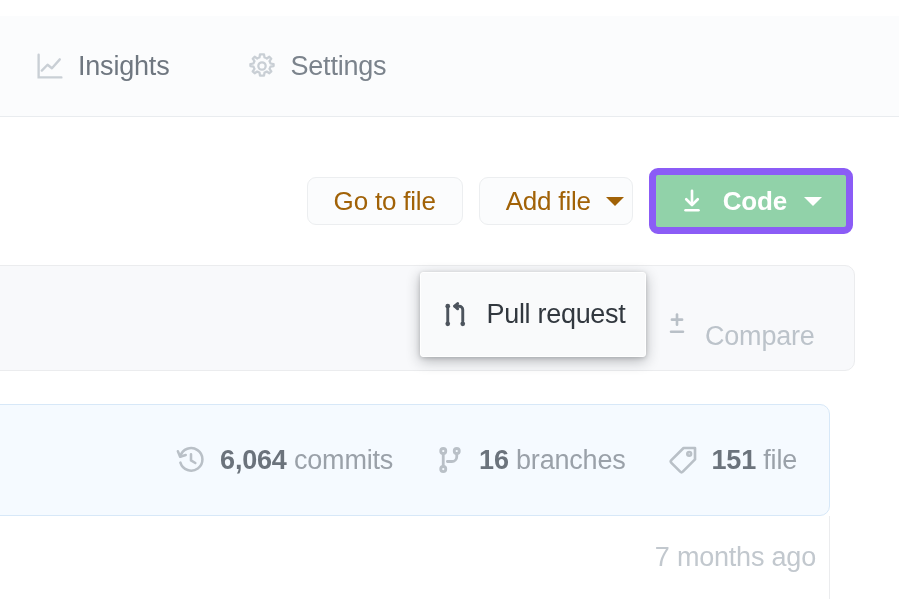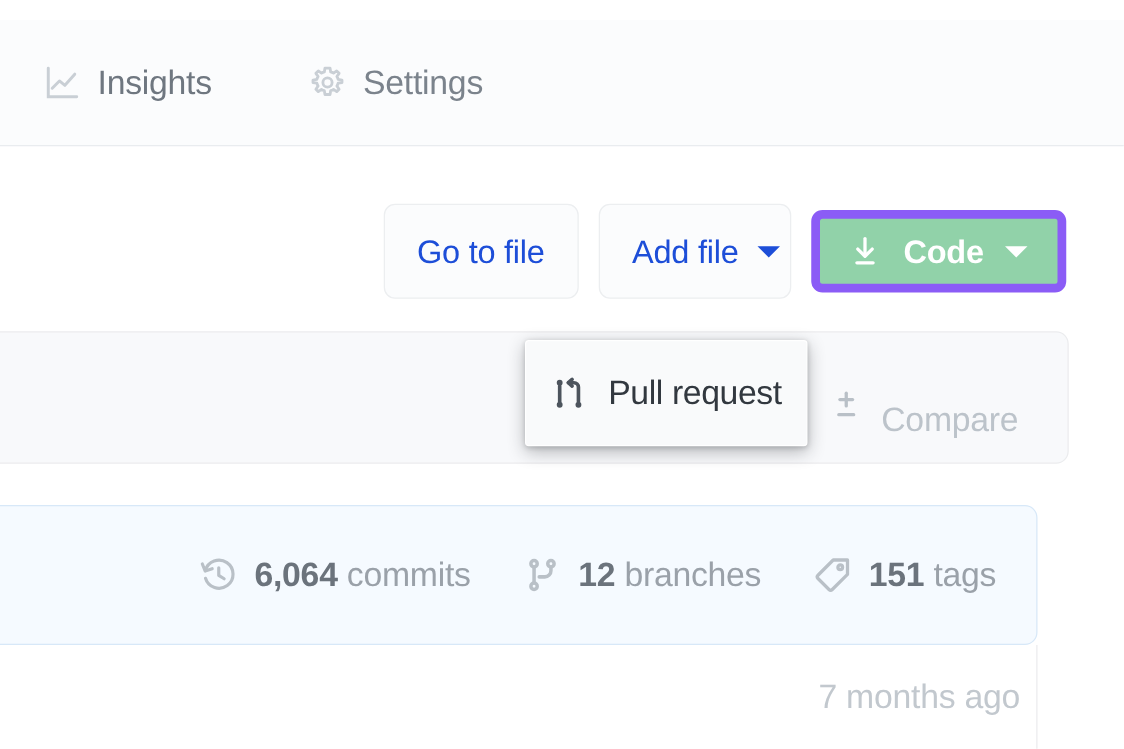--- a/index.html
+++ b/index.html
@@ -73,25 +73,25 @@
     align-items: center;
     justify-content: center;
     box-sizing: border-box;
     border-radius: 9px;
     cursor: pointer;
     font-size: 26px;
     letter-spacing: -0.2px;
     white-space: nowrap;
   }
   .btn-plain {
-    height: 76px;
+    height: 48px;
     padding: 0 26px;
     background: #fbfcfd;
     border: 1px solid #eceef0;
-    color: #1d4ed8;
+    color: #a16207;
   }
   #btn-add-file { gap: 15px; padding: 0 8px 0 26px; }
   .caret-down {
     width: 0;
     height: 0;
     border-left: 9px solid transparent;
     border-right: 9px solid transparent;
     border-top: 9px solid currentColor;
   }
   #btn-code {
@@ -311,30 +311,30 @@
   <div class="stat-item">
     <span class="stat-icon">
       <svg width="30" height="30" viewBox="0 0 16 16" fill="none" stroke="currentColor" stroke-width="1.5">
         <circle cx="4.4" cy="3.2" r="1.35"></circle>
         <circle cx="4.4" cy="12.8" r="1.35"></circle>
         <circle cx="11.6" cy="3.2" r="1.35"></circle>
         <path d="M4.4 4.6 V11.4" stroke-linecap="round"></path>
         <path d="M11.6 4.6 V6.2 A2.6 2.6 0 0 1 9.0 8.8 H6.6" stroke-linecap="round"></path>
       </svg>
     </span>
-    <span class="stat-text"><span class="stat-value">12</span> <span>branches</span></span>
+    <span class="stat-text"><span class="stat-value">16</span> <span>branches</span></span>
   </div>
 
   <div class="stat-item">
     <span class="stat-icon">
       <svg width="30" height="30" viewBox="0 0 16 16" fill="none" stroke="currentColor" stroke-width="1.4">
         <path d="M8.3 1.6 H14.4 V7.7 L7.9 14.2 A1 1 0 0 1 6.5 14.2 L1.8 9.5 A1 1 0 0 1 1.8 8.1 Z" stroke-linejoin="round"></path>
         <circle cx="11.3" cy="4.7" r="1.0"></circle>
       </svg>
     </span>
-    <span class="stat-text"><span class="stat-value">151</span> <span>tags</span></span>
+    <span class="stat-text"><span class="stat-value">151</span> <span>file</span></span>
   </div>
 
 </div>
 
 <div id="latest-commit-row">
   <span id="commit-time">7 months ago</span>
 </div>
 
 </body></html>

